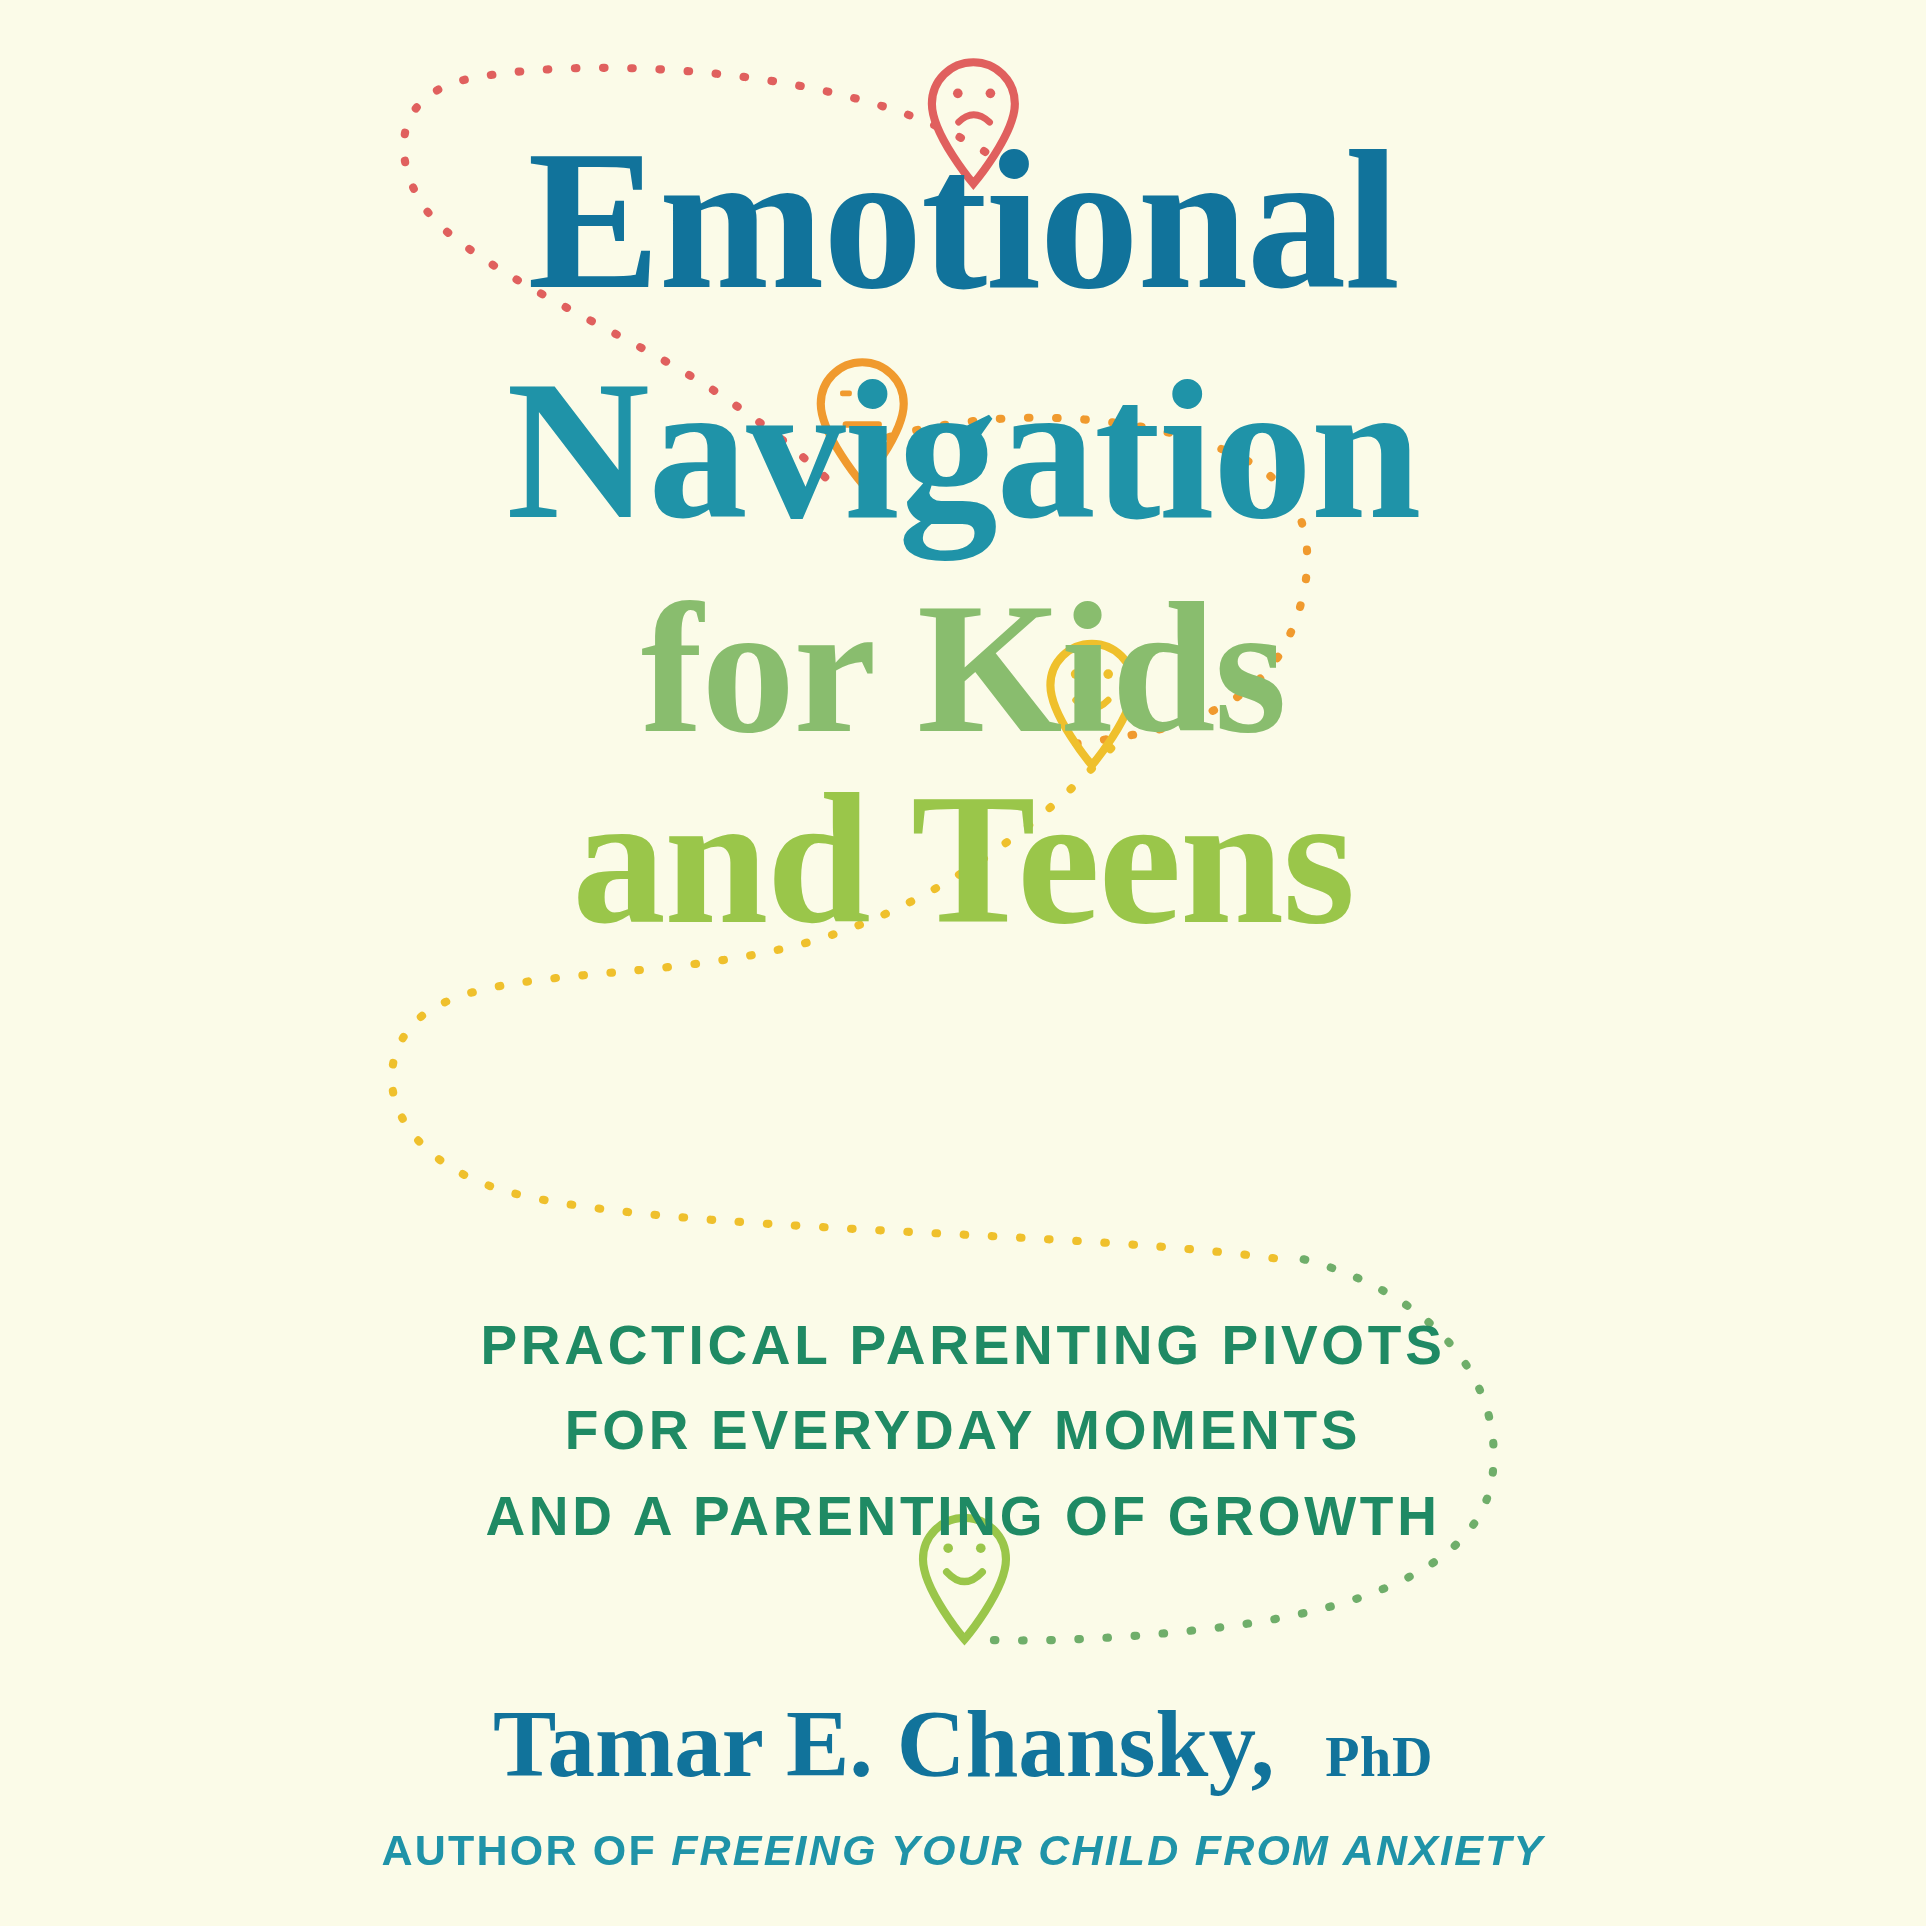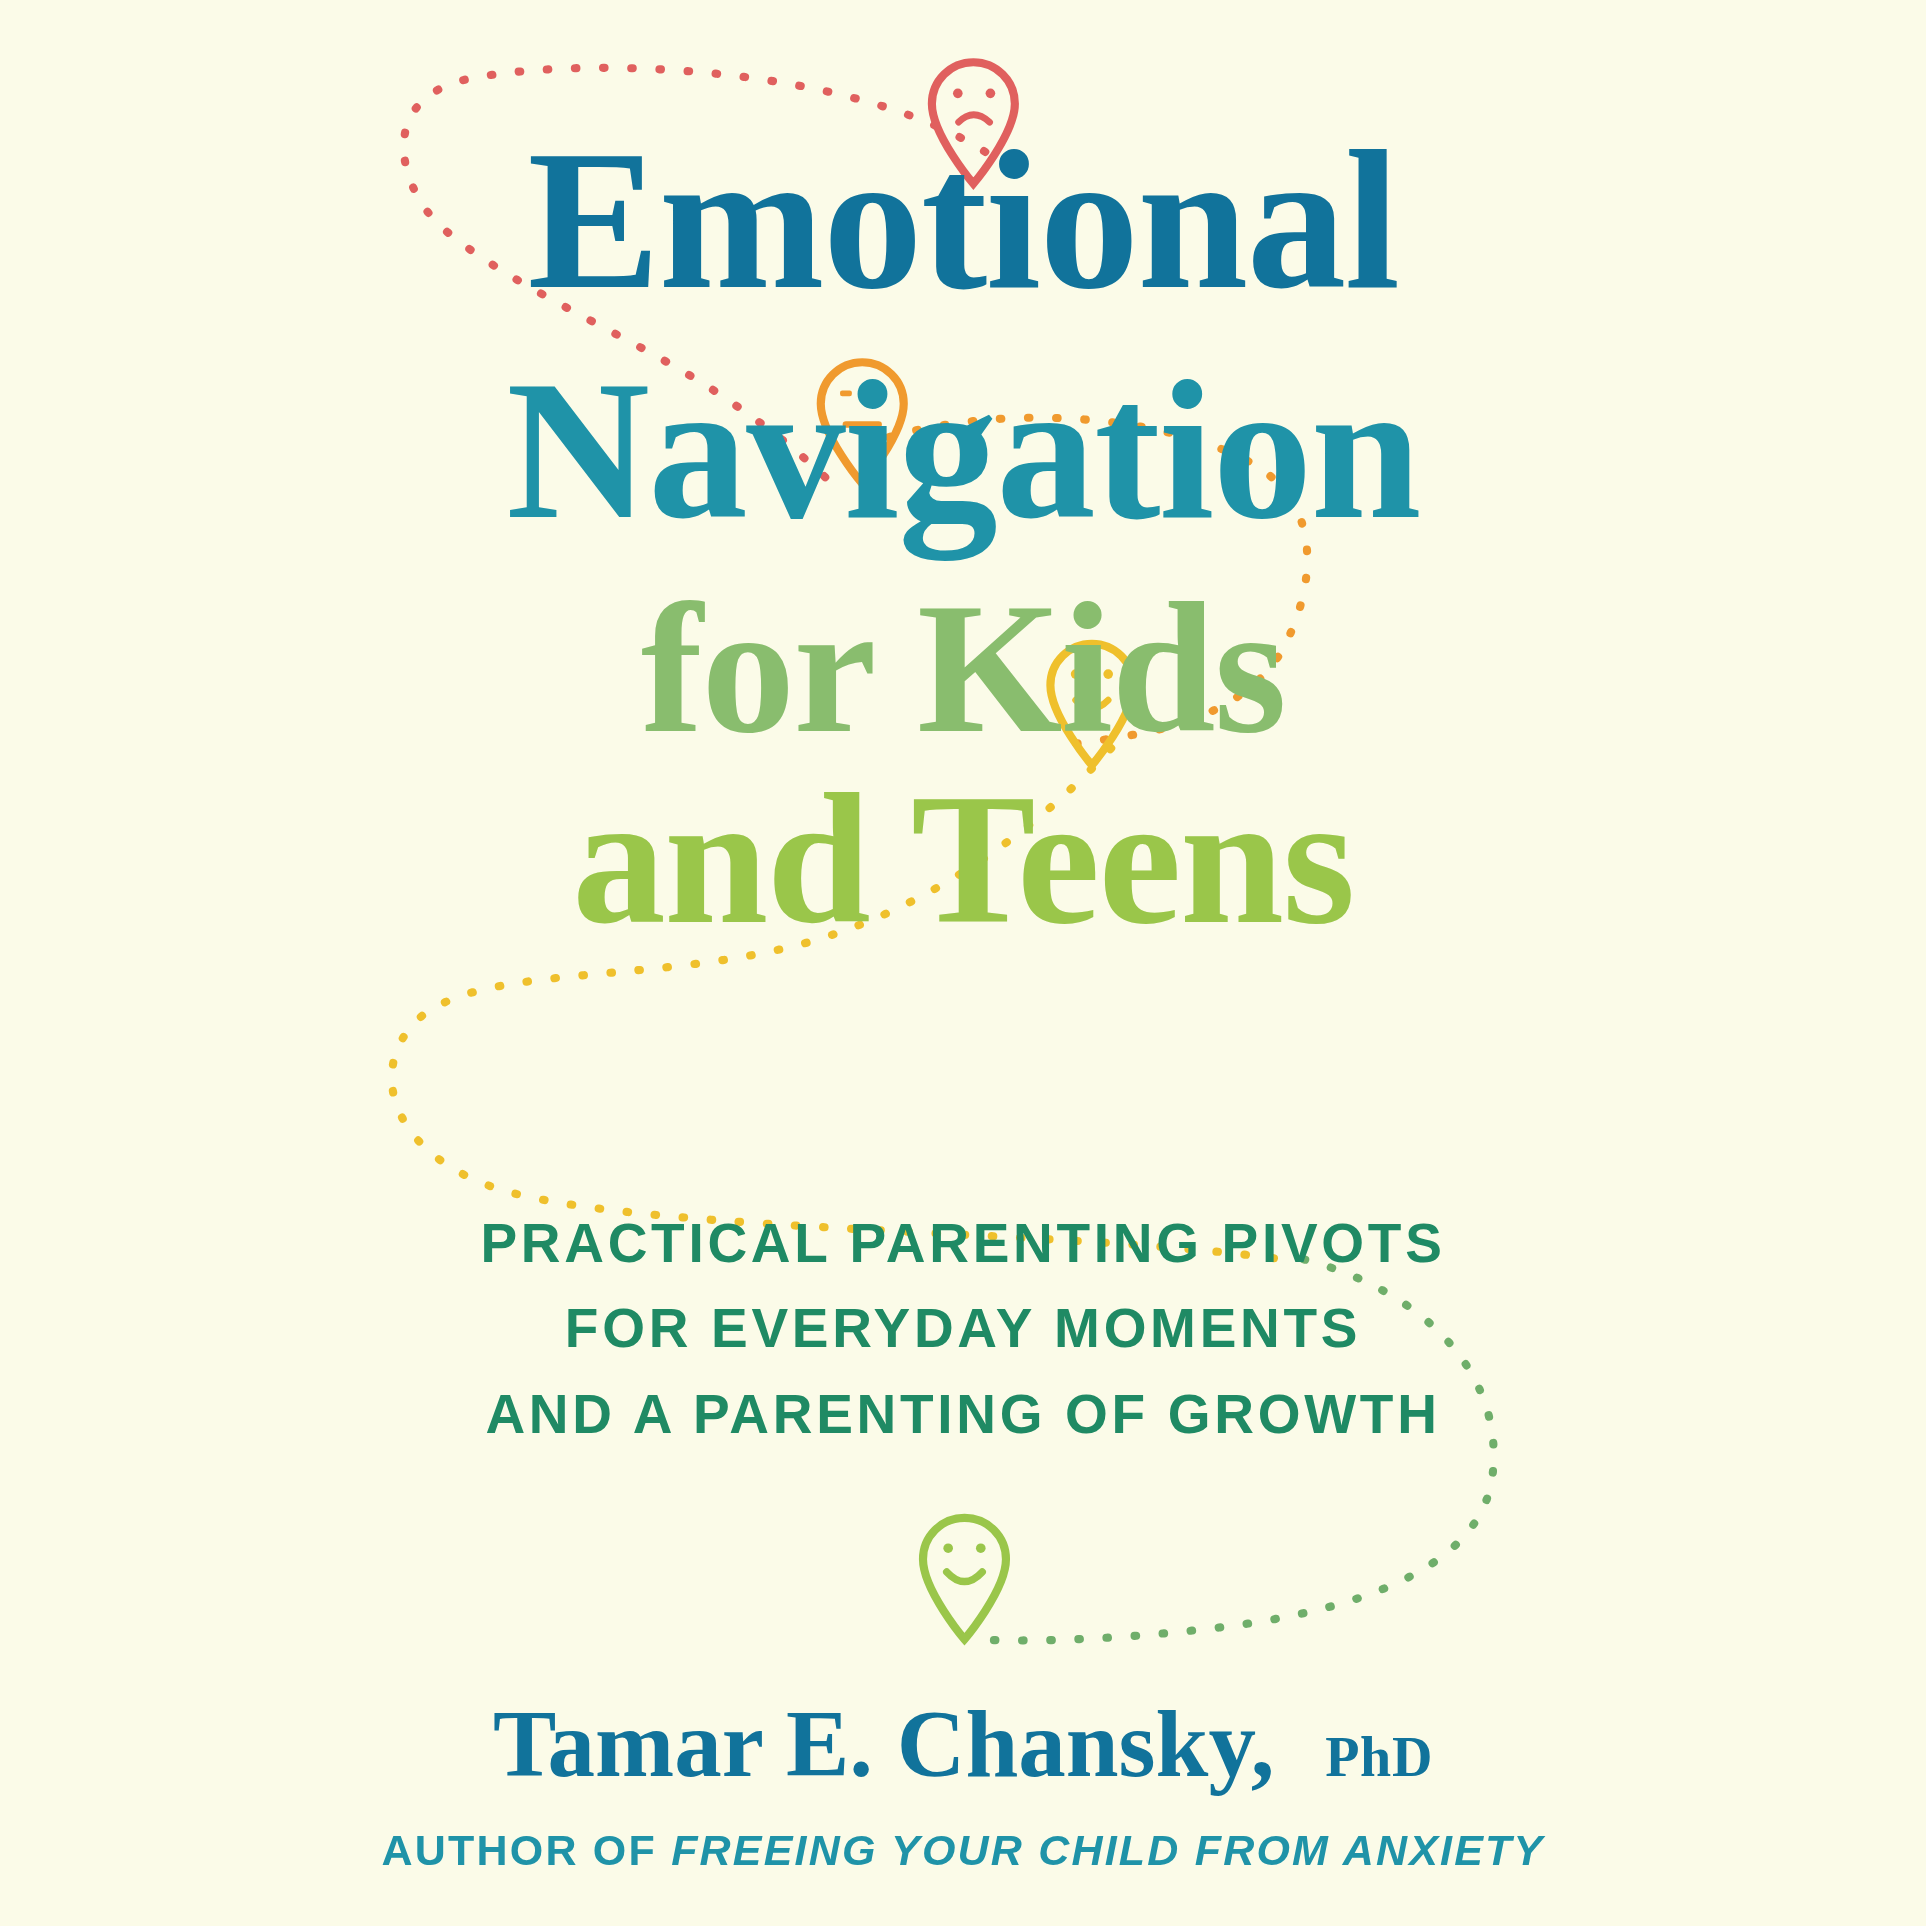--- a/index.html
+++ b/index.html
@@ -51,21 +51,21 @@
     font-size: 187px;
     margin-bottom: 0;
   }
   .t4 {
     color: #9ac64a;
     font-size: 187px;
   }
   .subtitle {
     position: absolute;
     left: 0;
-    top: 1201px;
+    top: 1303px;
     width: 1926px;
     text-align: center;
     color: #1f8a64;
     font-family: "Liberation Sans", sans-serif;
     font-weight: 700;
     font-size: 55px;
     letter-spacing: 3.7px;
     line-height: 1.55;
   }
   .author-block {

